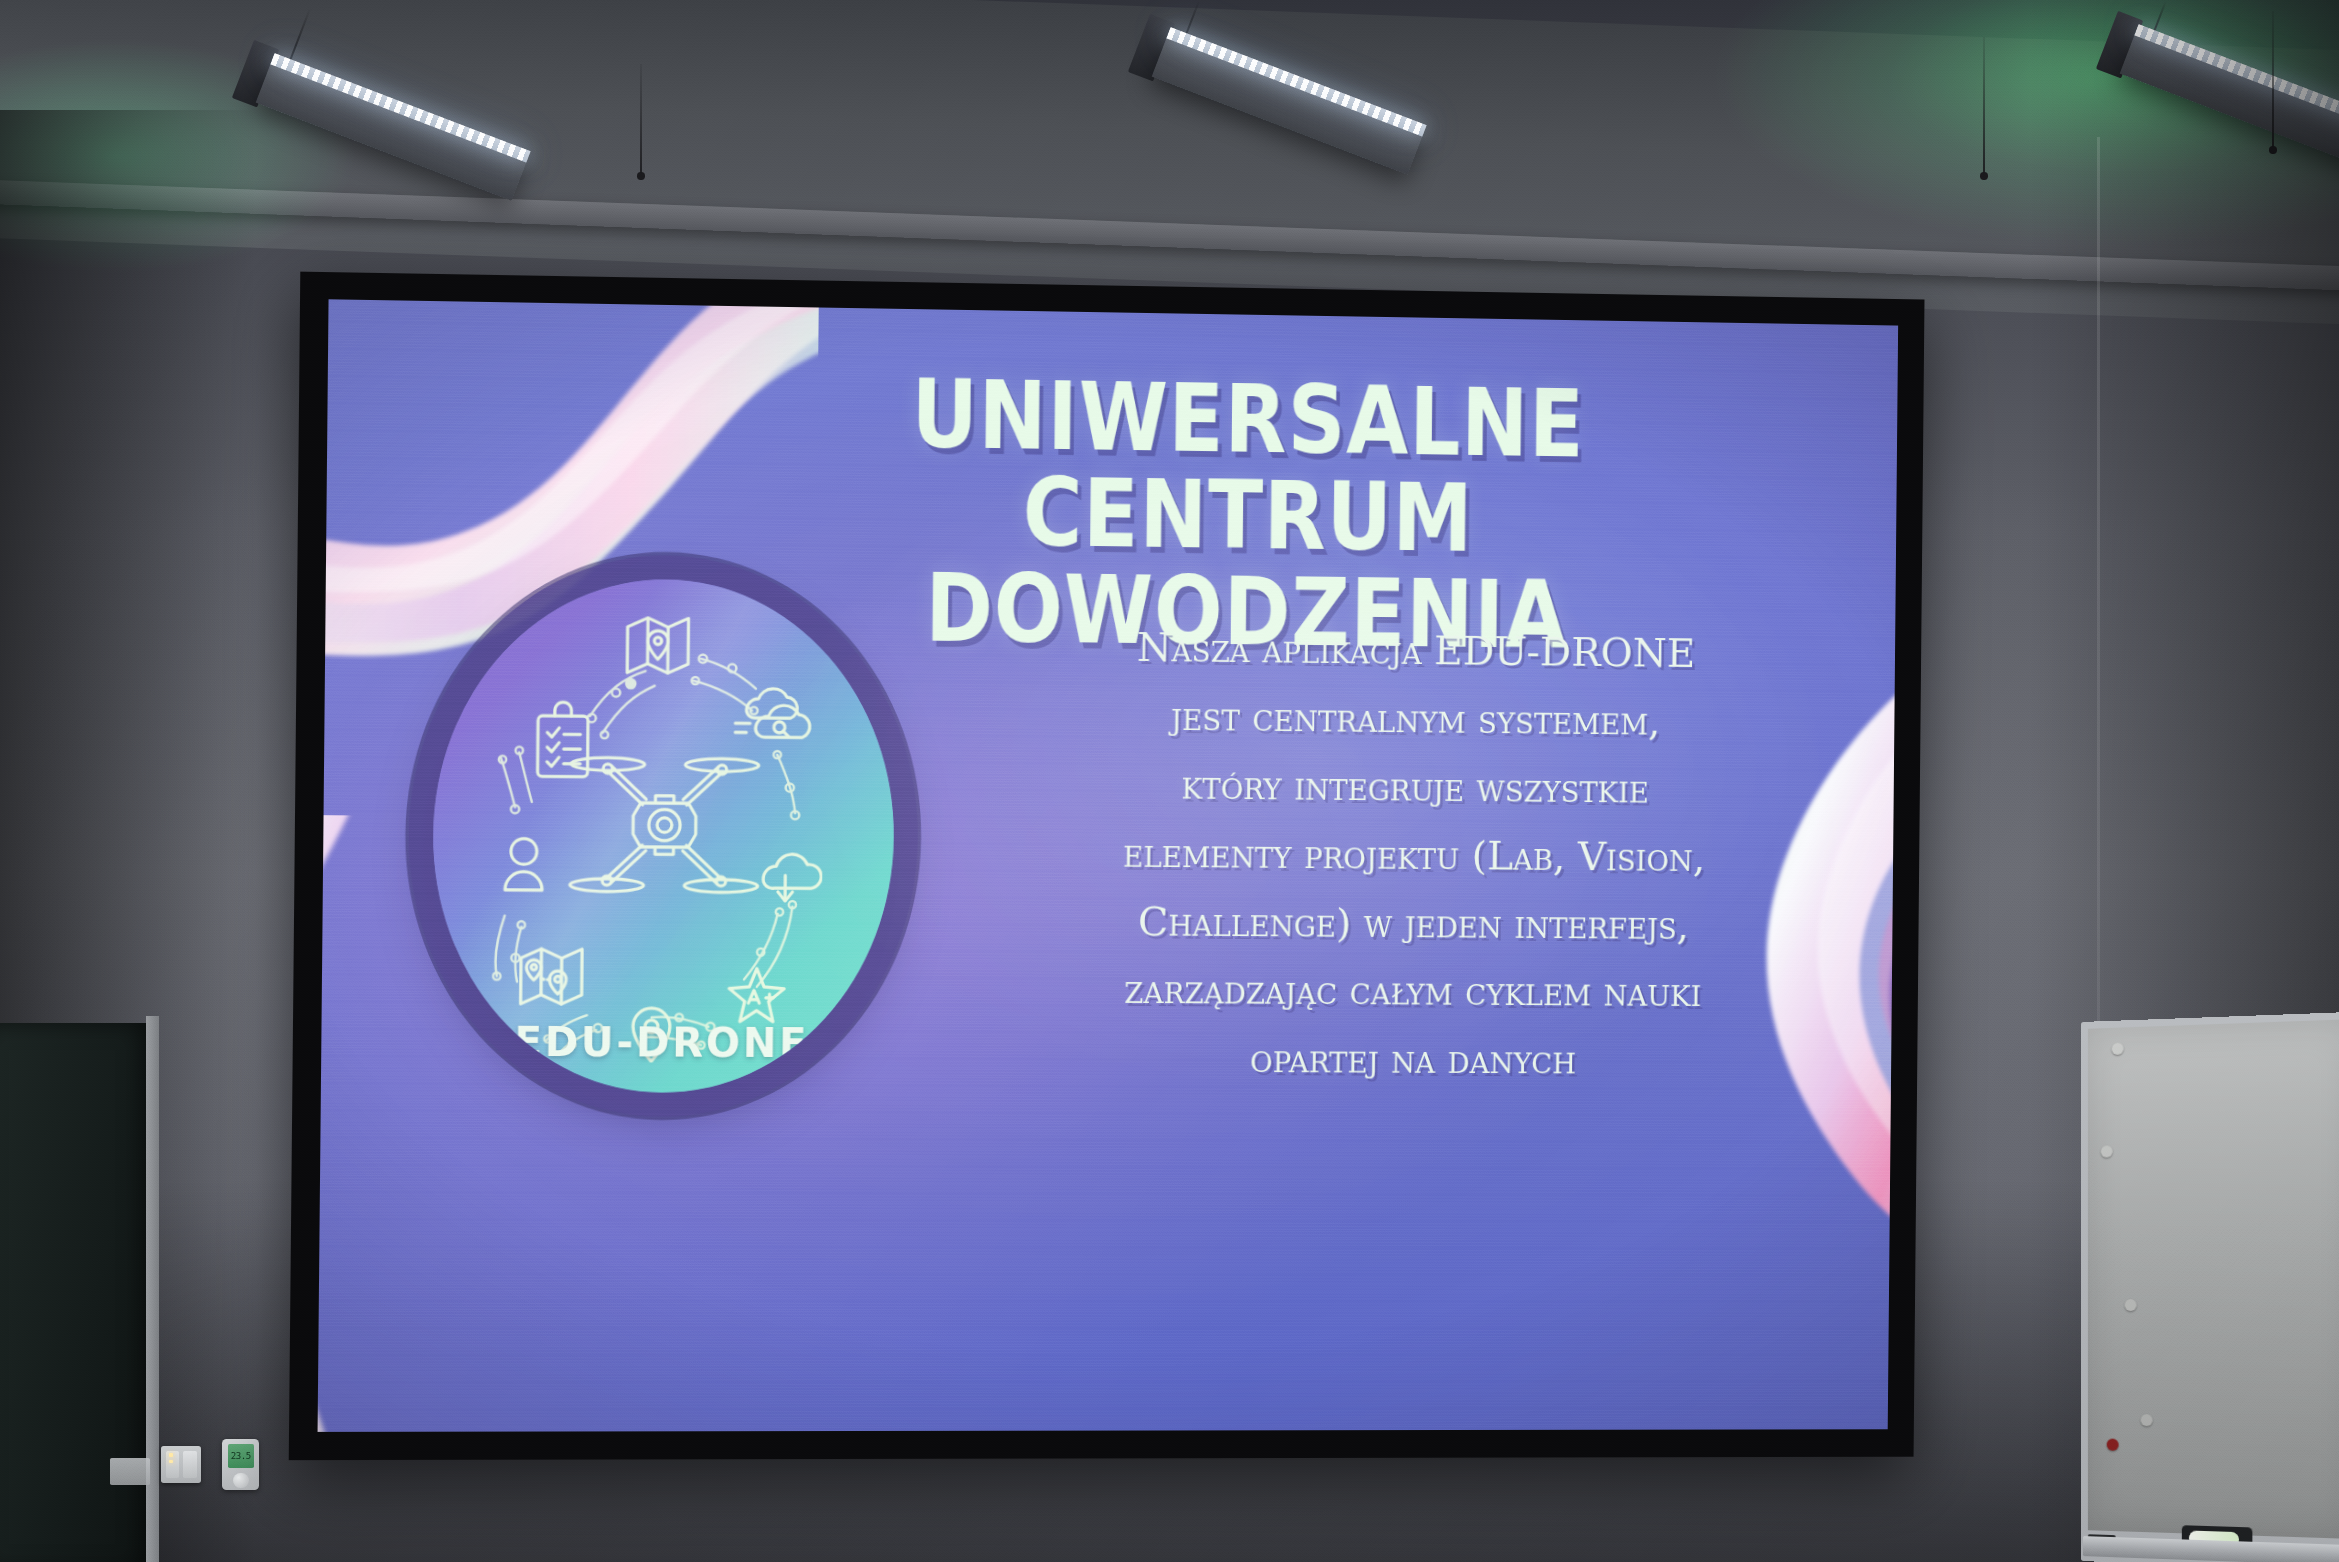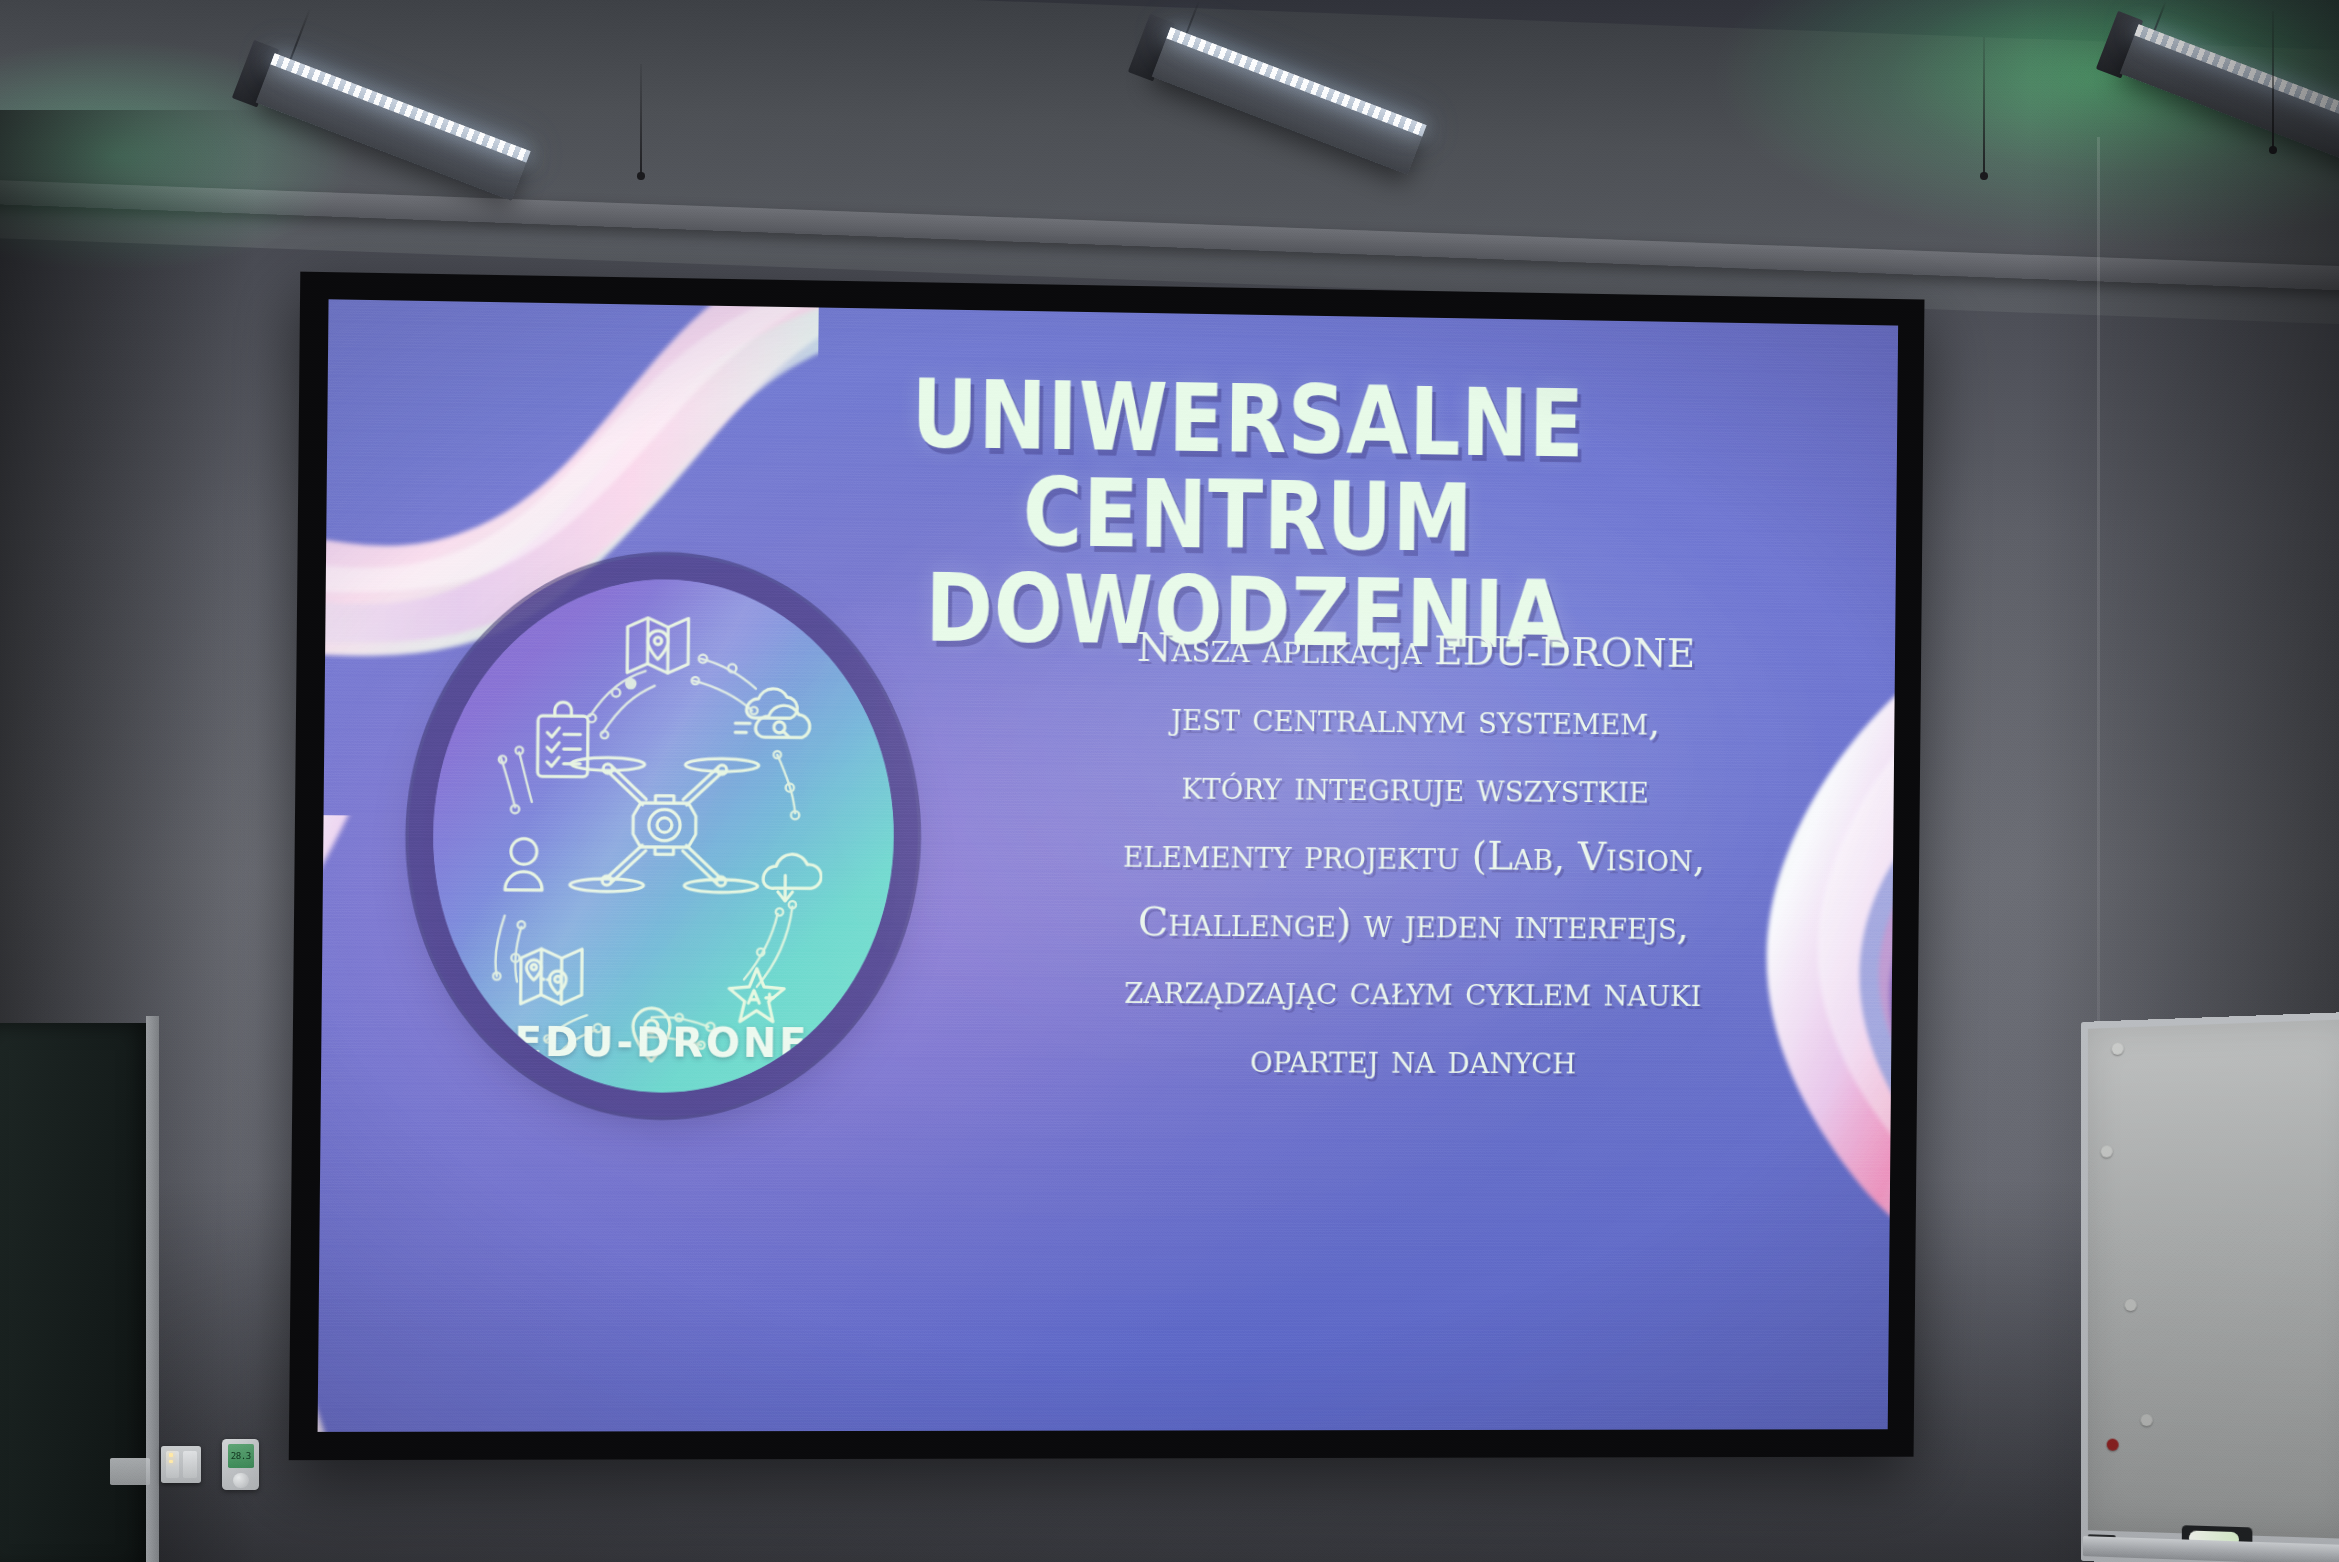--- a/index.html
+++ b/index.html
@@ -363,21 +363,21 @@
   <div class="wall-plate"></div>
   <div class="switch-panel">
     <div class="switch-rocker" style="left:4.6px;">
       <span class="switch-led" style="top:2.7px;"></span>
       <span class="switch-led" style="top:9.1px;"></span>
     </div>
     <div class="switch-rocker" style="left:22px;"></div>
   </div>
 
   <div class="thermostat">
-    <div class="thermo-lcd">28.3</div>
+    <div class="thermo-lcd">23.5</div>
     <div class="thermo-knob"></div>
   </div>
 
   <div class="whiteboard">
     <div class="wb-frame"></div>
     <div class="wb-face">
       <span class="magnet" style="left:24px; top:14.6px;"></span>
       <span class="magnet" style="left:12.8px; top:117px;"></span>
       <span class="magnet" style="left:37px; top:270px;"></span>
       <span class="magnet" style="left:53px; top:384px;"></span>

